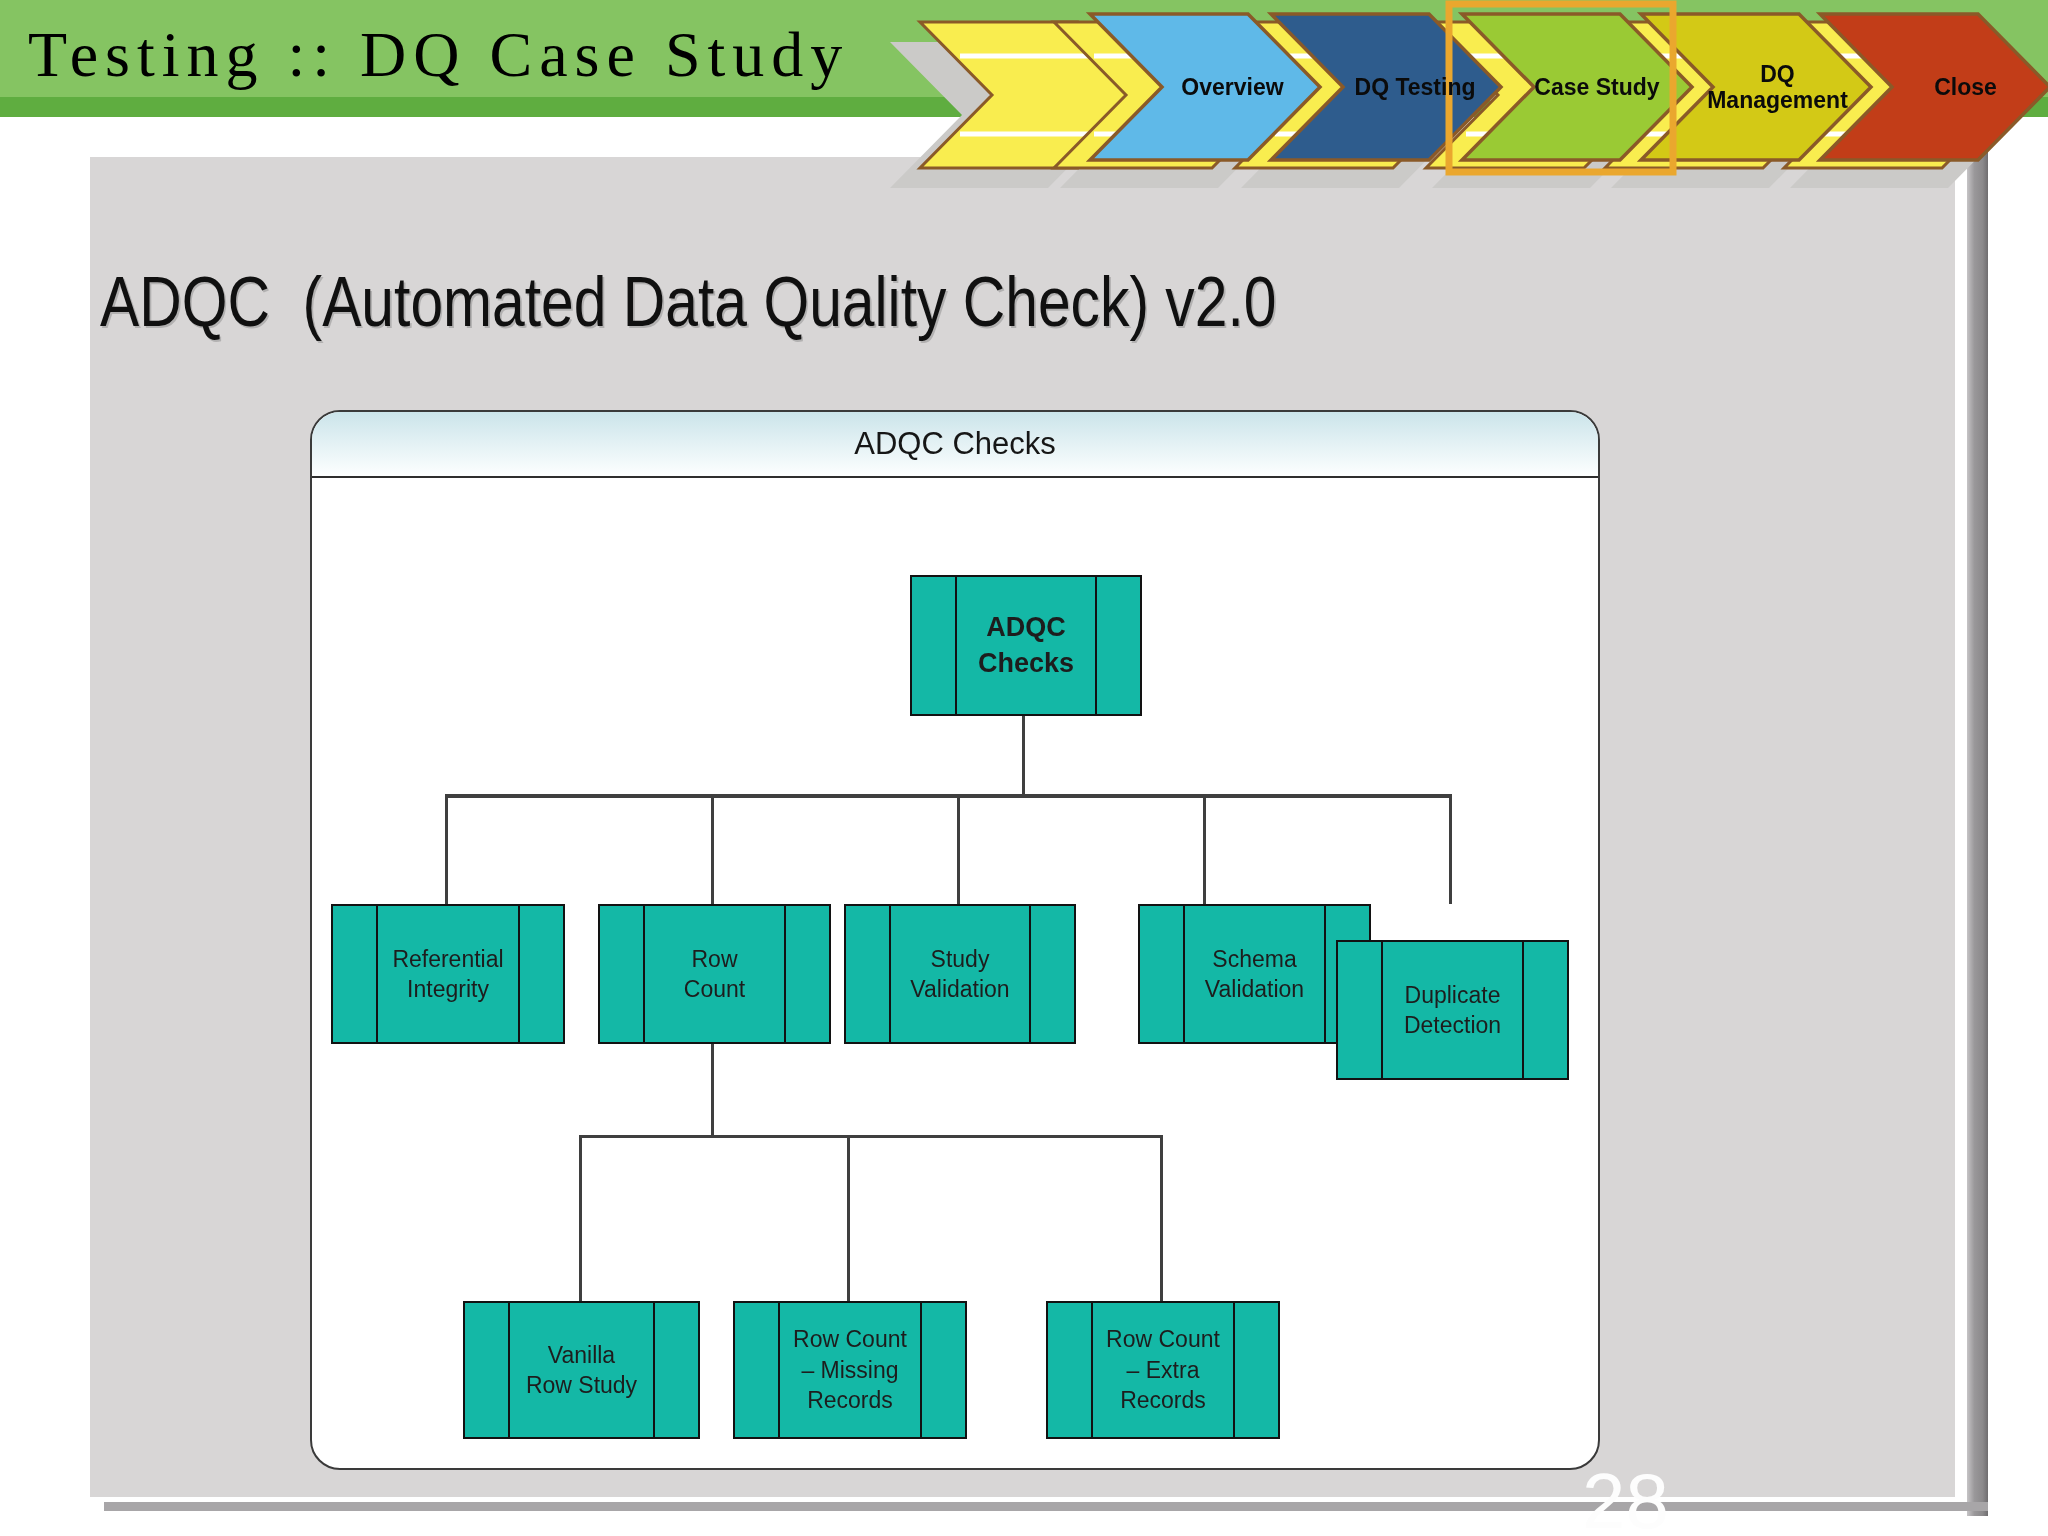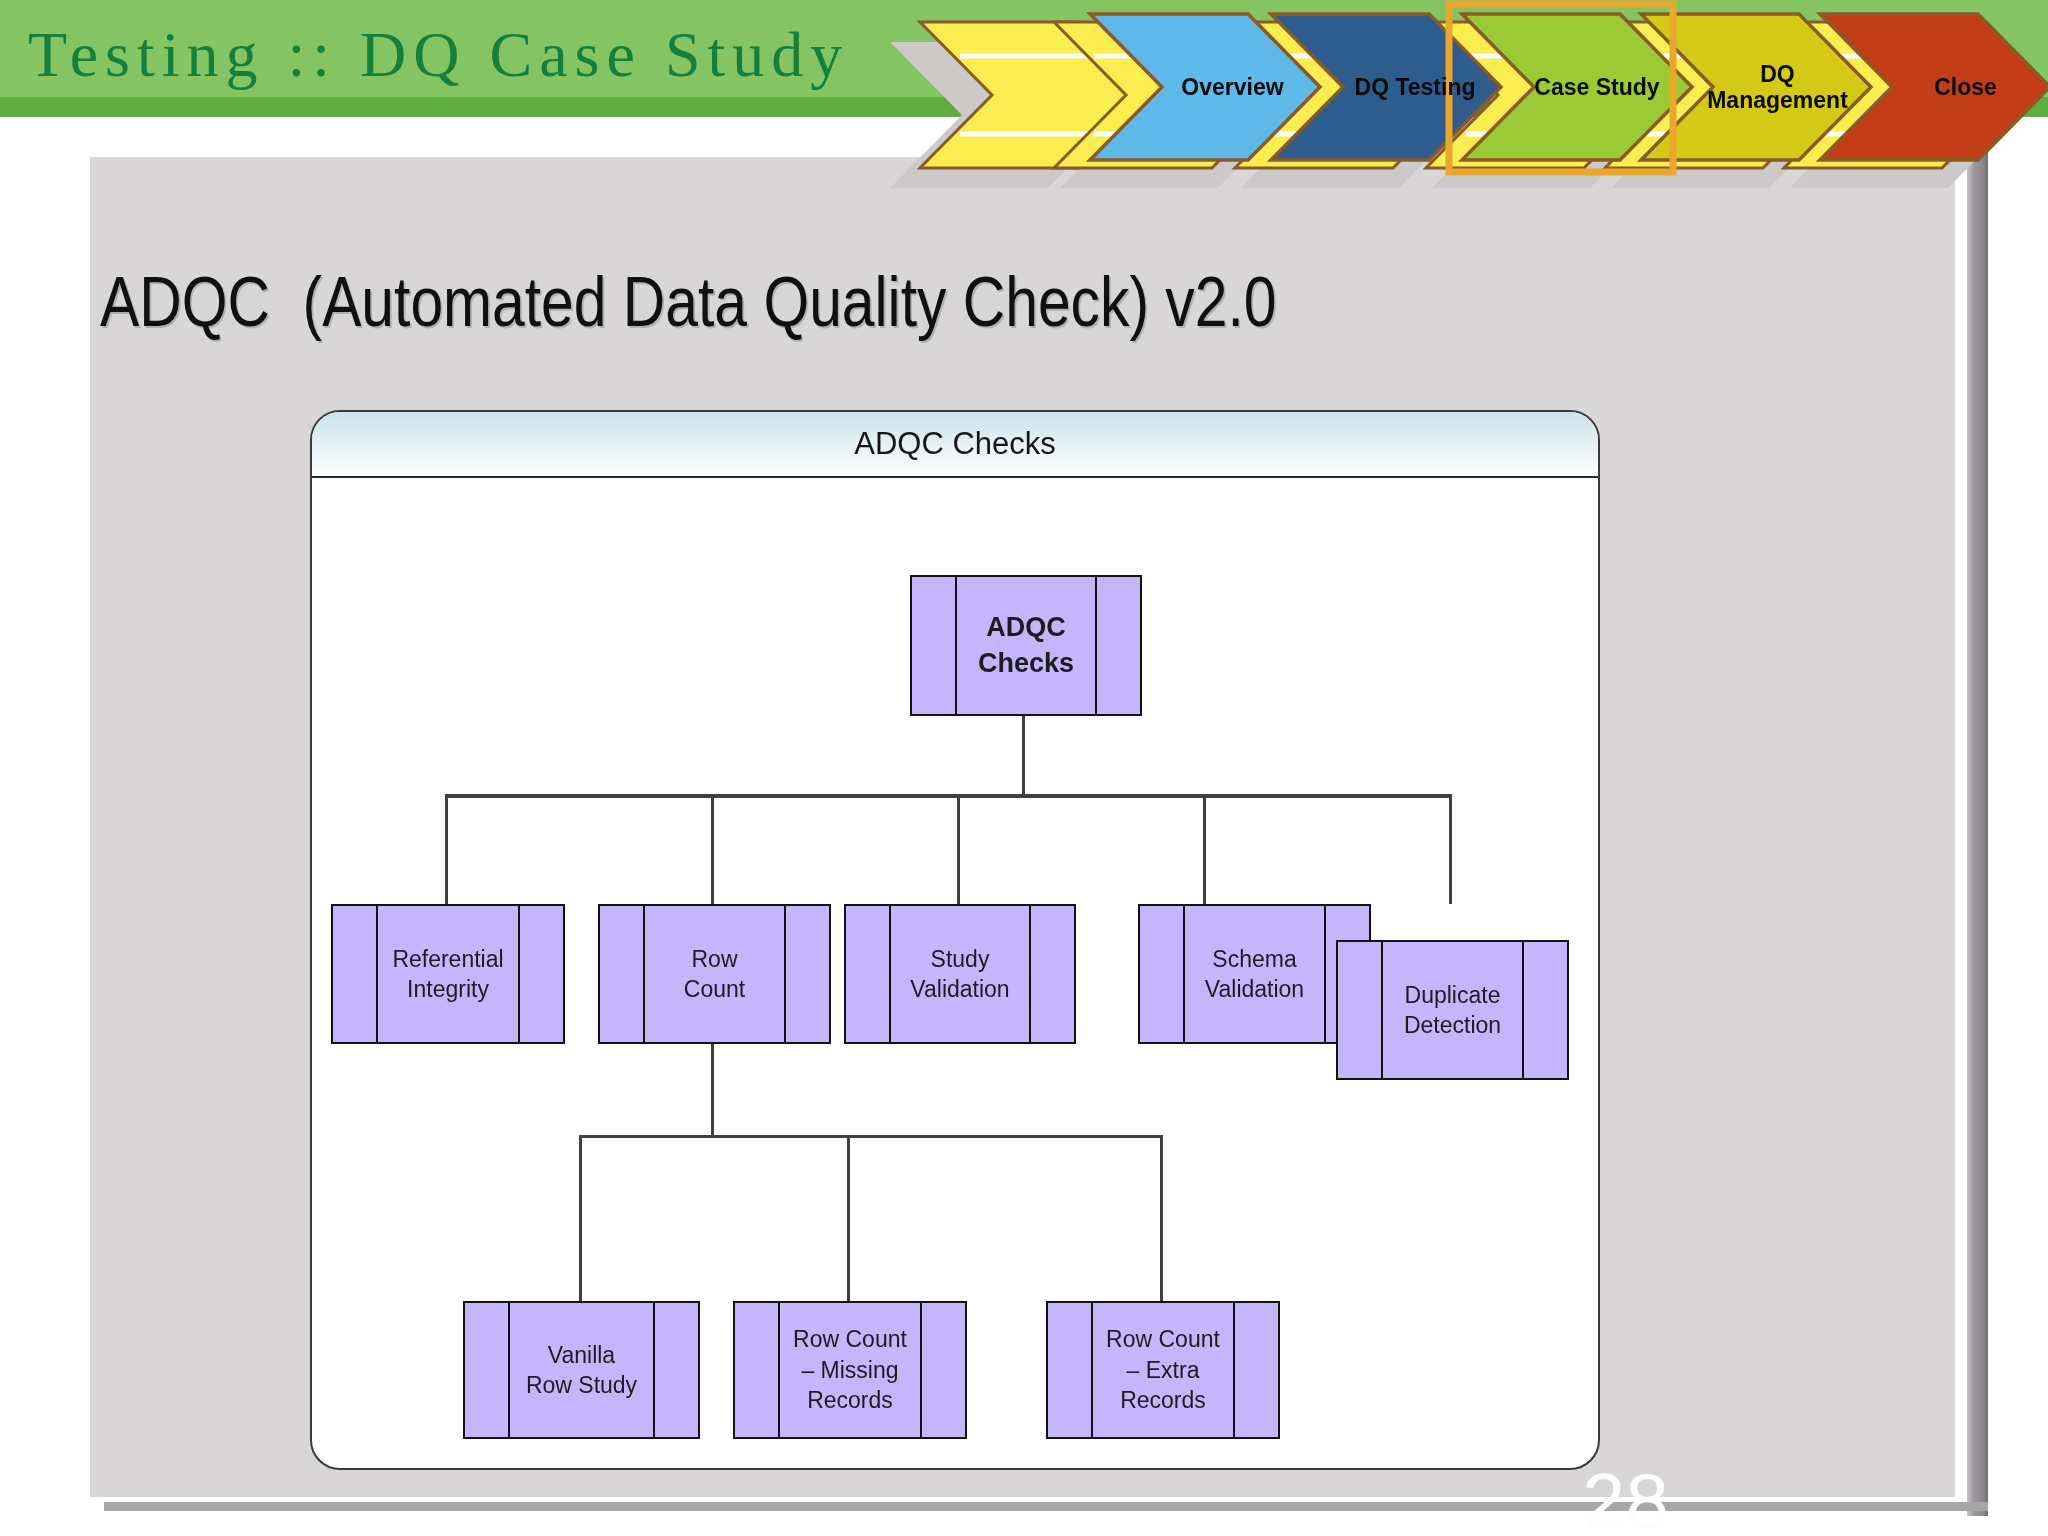--- a/index.html
+++ b/index.html
@@ -6,21 +6,21 @@
   body{
     width:2048px;height:1536px;position:relative;overflow:hidden;
     background:#ffffff;font-family:"Liberation Sans", sans-serif;
   }
   .abs{position:absolute;}
 
   
   .banner{left:0;top:0;width:2048px;height:97px;background:#85C462;z-index:1;}
   .banner-strip{left:0;top:97px;width:2048px;height:20px;background:#5FAD40;z-index:1;}
   .banner-title{
-    left:28px;top:18px;z-index:2;color:#15803d;
+    left:28px;top:18px;z-index:2;color:#000000;
     font-family:"Liberation Serif", serif;font-size:64px;letter-spacing:7px;
     white-space:pre;
   }
 
   
   .slide-bg{left:90px;top:157px;width:1865px;height:1340px;background:#D8D6D6;z-index:2;}
   .shadow-right{
     left:1967px;top:150px;width:21px;height:1366px;z-index:3;
     background:linear-gradient(to right,#C6C4C6 0%,#9A989A 35%,#8B898B 75%,#6F6D6F 100%);
   }
@@ -52,21 +52,21 @@
   .dg-header{
     position:absolute;left:0;top:0;right:0;height:64px;
     border-radius:28px 28px 0 0;
     background:linear-gradient(#CBE4EA,#FDFFFF);
     border-bottom:2px solid #2E2E2E;
     display:flex;align-items:center;justify-content:center;
     font-size:31px;color:#161616;
   }
   .conn{position:absolute;background:#3F3F3F;z-index:10;}
   .node{
-    position:absolute;z-index:11;background:#c4b5fd;border:2px solid #121212;
+    position:absolute;z-index:11;background:#14b8a6;border:2px solid #121212;
     display:flex;align-items:center;justify-content:center;text-align:center;
     font-size:23px;color:#1D1D1D;line-height:1.32;white-space:pre-line;
   }
   .node .dvl,.node .dvr{position:absolute;top:0;bottom:0;width:2px;background:#121212;}
   .node .dvl{left:43px;}
   .node .dvr{right:43px;}
   .node-root{font-weight:bold;font-size:27px;}
 </style>
 </head>
 <body>

